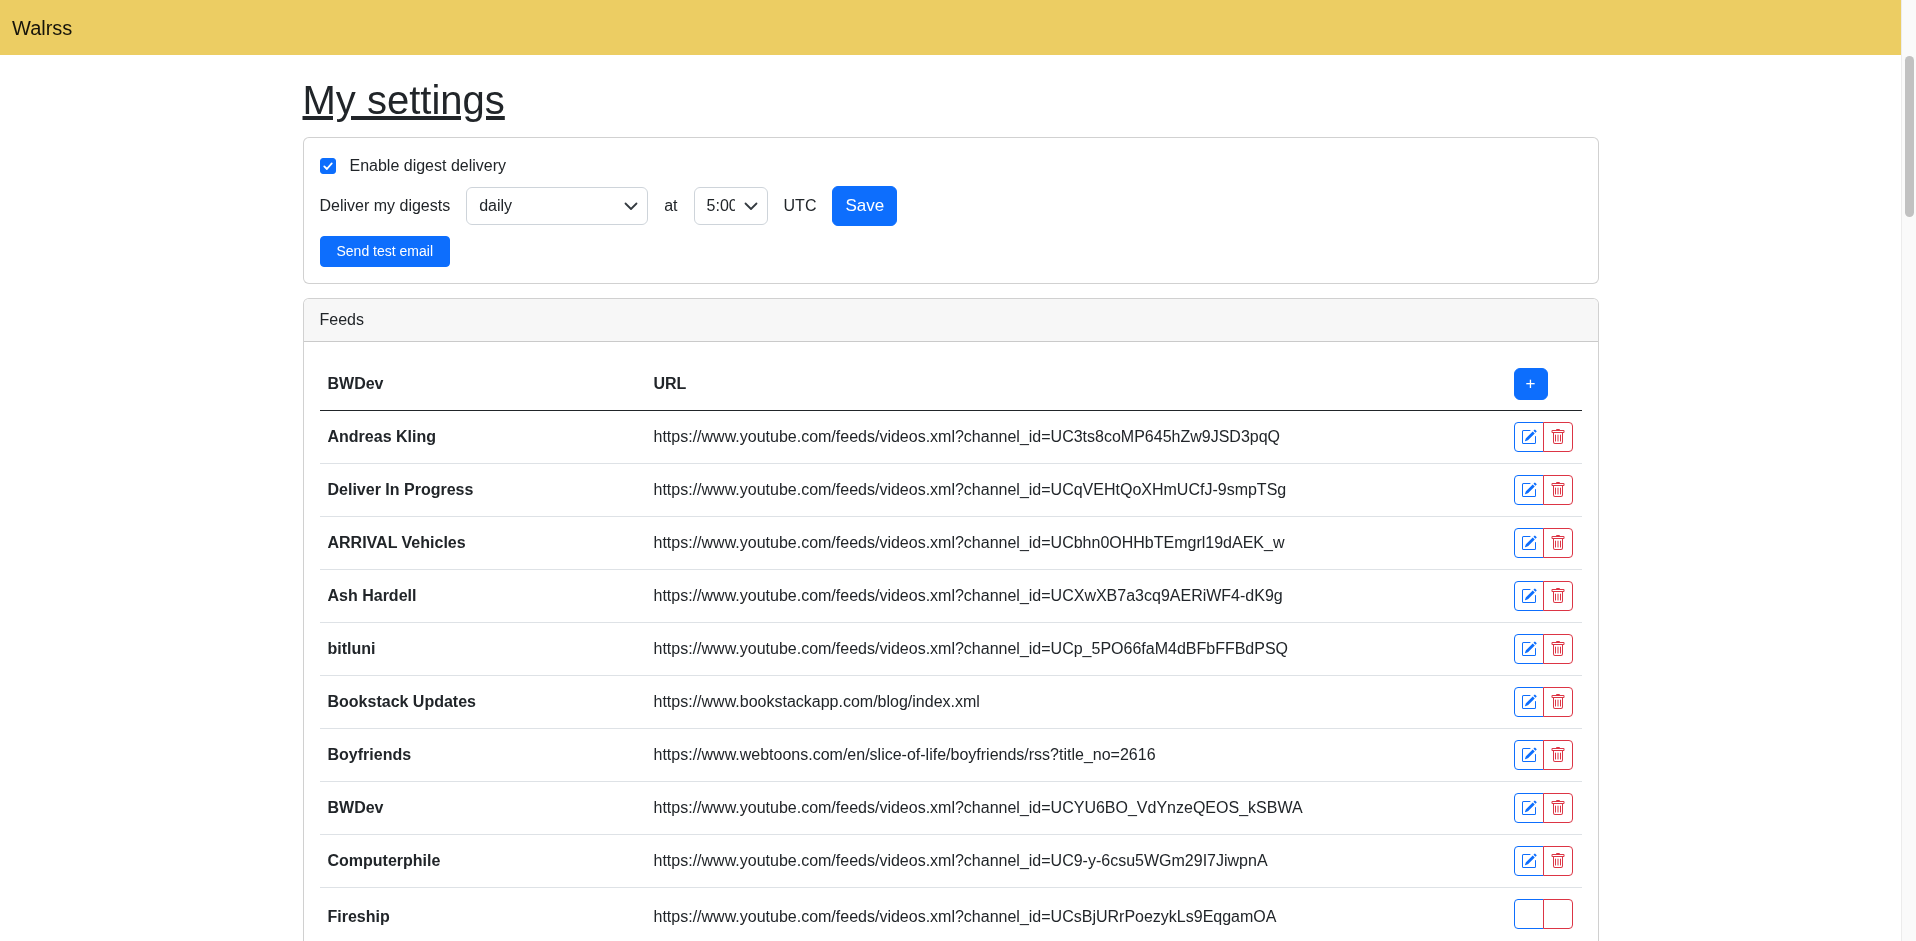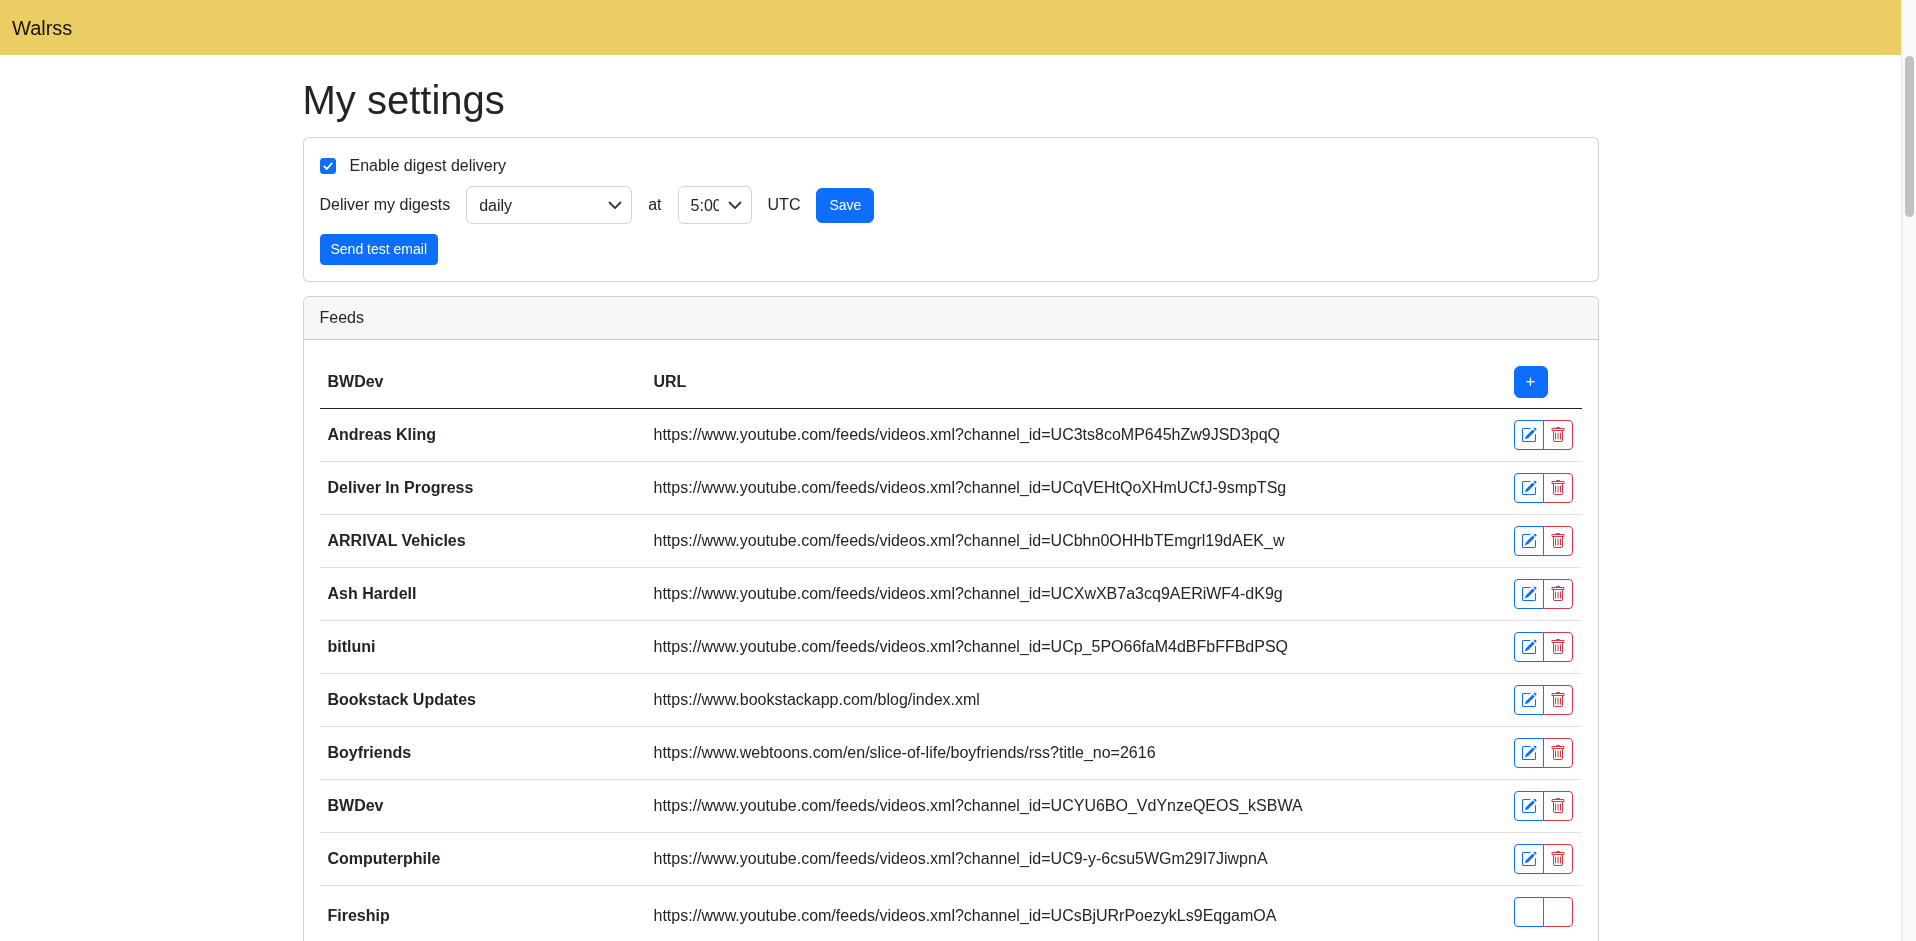--- a/index.html
+++ b/index.html
@@ -20,21 +20,21 @@
     height: 55px;
     background: var(--navbar, #eccd63);
     display: flex;
     align-items: center;
     padding: 0 12px;
   }
   .brand { font-size: 20px; color: rgba(0,0,0,.9); cursor: pointer; }
 
   
   .container { width: 1320px; margin: 0 auto; padding: 0 12px; }
-  h1 { font-size: 40px; font-weight: 500; margin: 21px 0 13px; line-height: 1.2; }
+  h1 { font-size: 40px; font-weight: 500; margin: 21px 0 13px; line-height: 1.2; text-decoration: underline; }
 
   
   .card {
     border: 1px solid rgba(0,0,0,.18);
     border-radius: 6px;
     background: #fff;
     margin-bottom: 14px;
     overflow: hidden;
   }
   .card-header {
@@ -64,36 +64,36 @@
   .select-wrap select {
     appearance: none; -webkit-appearance: none;
     width: 100%; height: 38px;
     border: 1px solid #ced4da; border-radius: 6px;
     background: #fff; color: #212529;
     font-family: "Liberation Sans", sans-serif; font-size: 16px;
     padding: 0 32px 0 12px;
     cursor: pointer;
   }
   .select-wrap .caret { position: absolute; right: 9px; top: 11px; pointer-events: none; }
-  .w-freq { width: 166px; }
+  .w-freq { width: 182px; }
   .w-time { width: 74px; }
 
   .btn {
     font-family: "Liberation Sans", sans-serif;
     display: inline-block; cursor: pointer; text-align: center;
     border: 1px solid transparent; user-select: none;
   }
   .btn-primary {
     background: var(--primary, #0d6efd);
     border-color: var(--primary, #0d6efd);
-    color: #fff; font-size: 14px;
+    color: #fff; font-size: 17px;
     padding: 6px 12px; border-radius: 6px;
     line-height: 1.5;
   }
-  .btn-sm { font-size: 14px; padding: 4px 10px; border-radius: 4px; line-height: 1.5; }
+  .btn-sm { font-size: 14px; padding: 4px 16px; border-radius: 4px; line-height: 1.5; }
   .btn-add {
     width: 34px; height: 32px; padding: 0;
     display: inline-flex; align-items: center; justify-content: center;
     font-size: 17px; border-radius: 6px;
   }
 
   
   .card-feeds { border-bottom: none; border-radius: 6px 6px 0 0; }
   table { width: 100%; border-collapse: collapse; }
   thead th {

